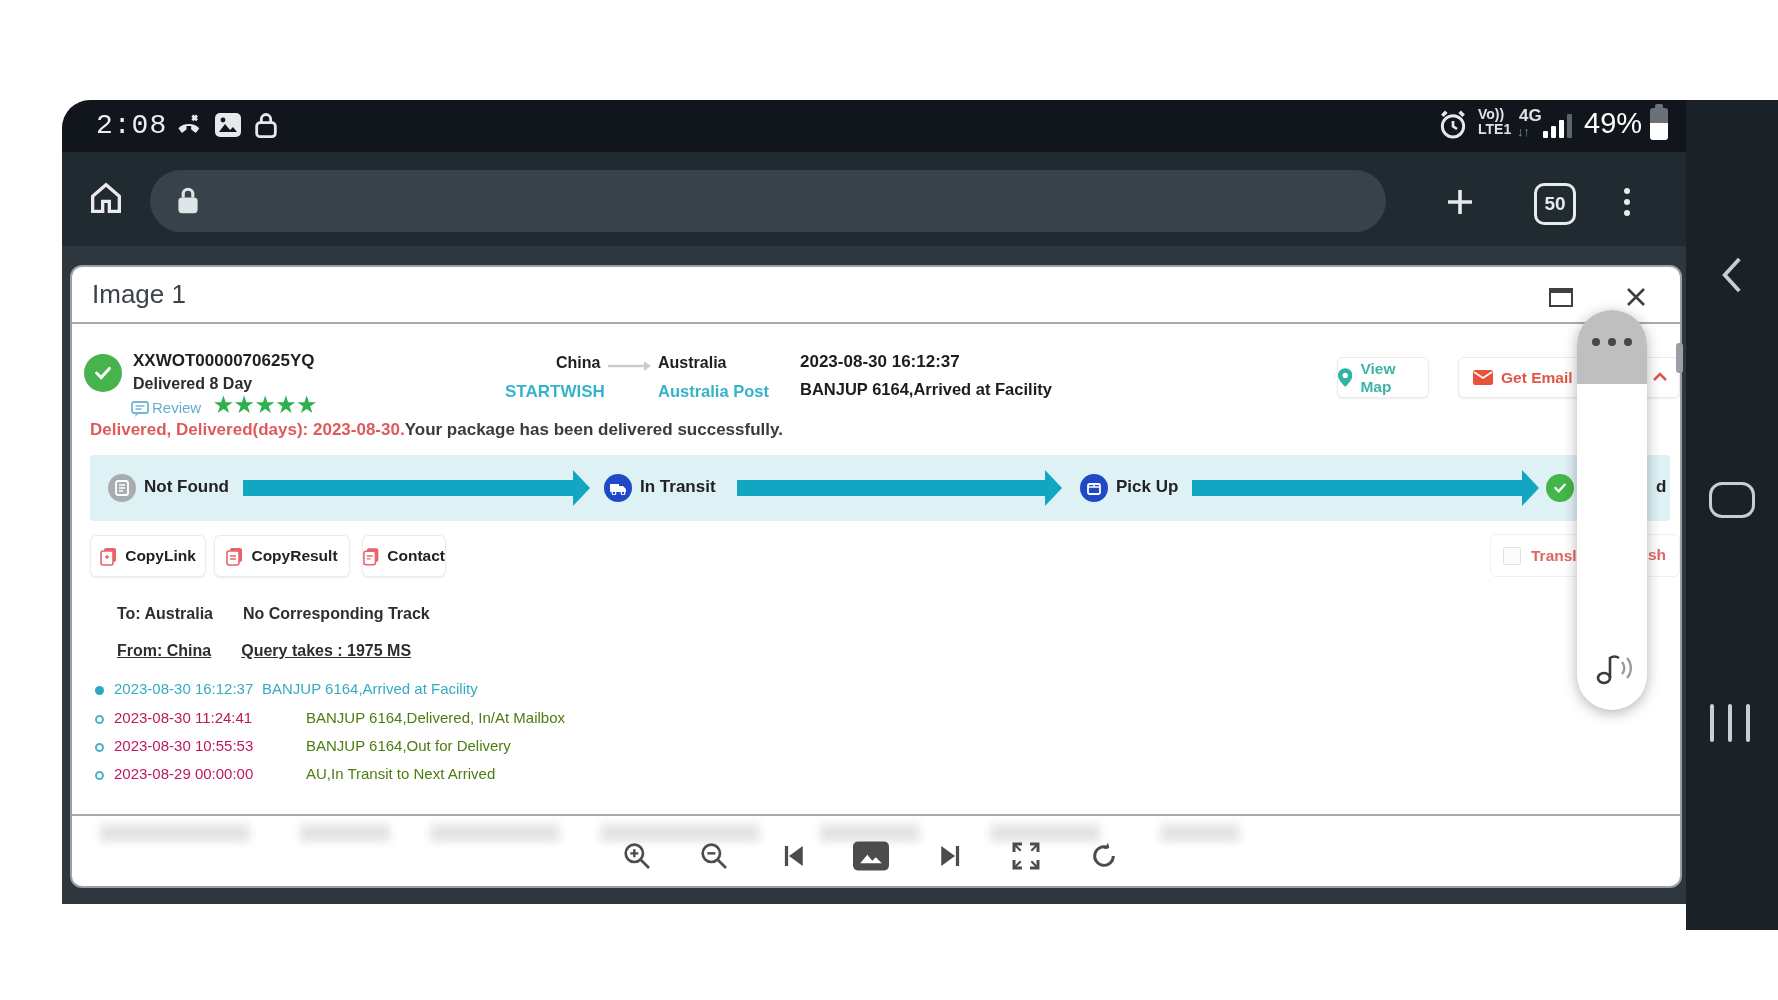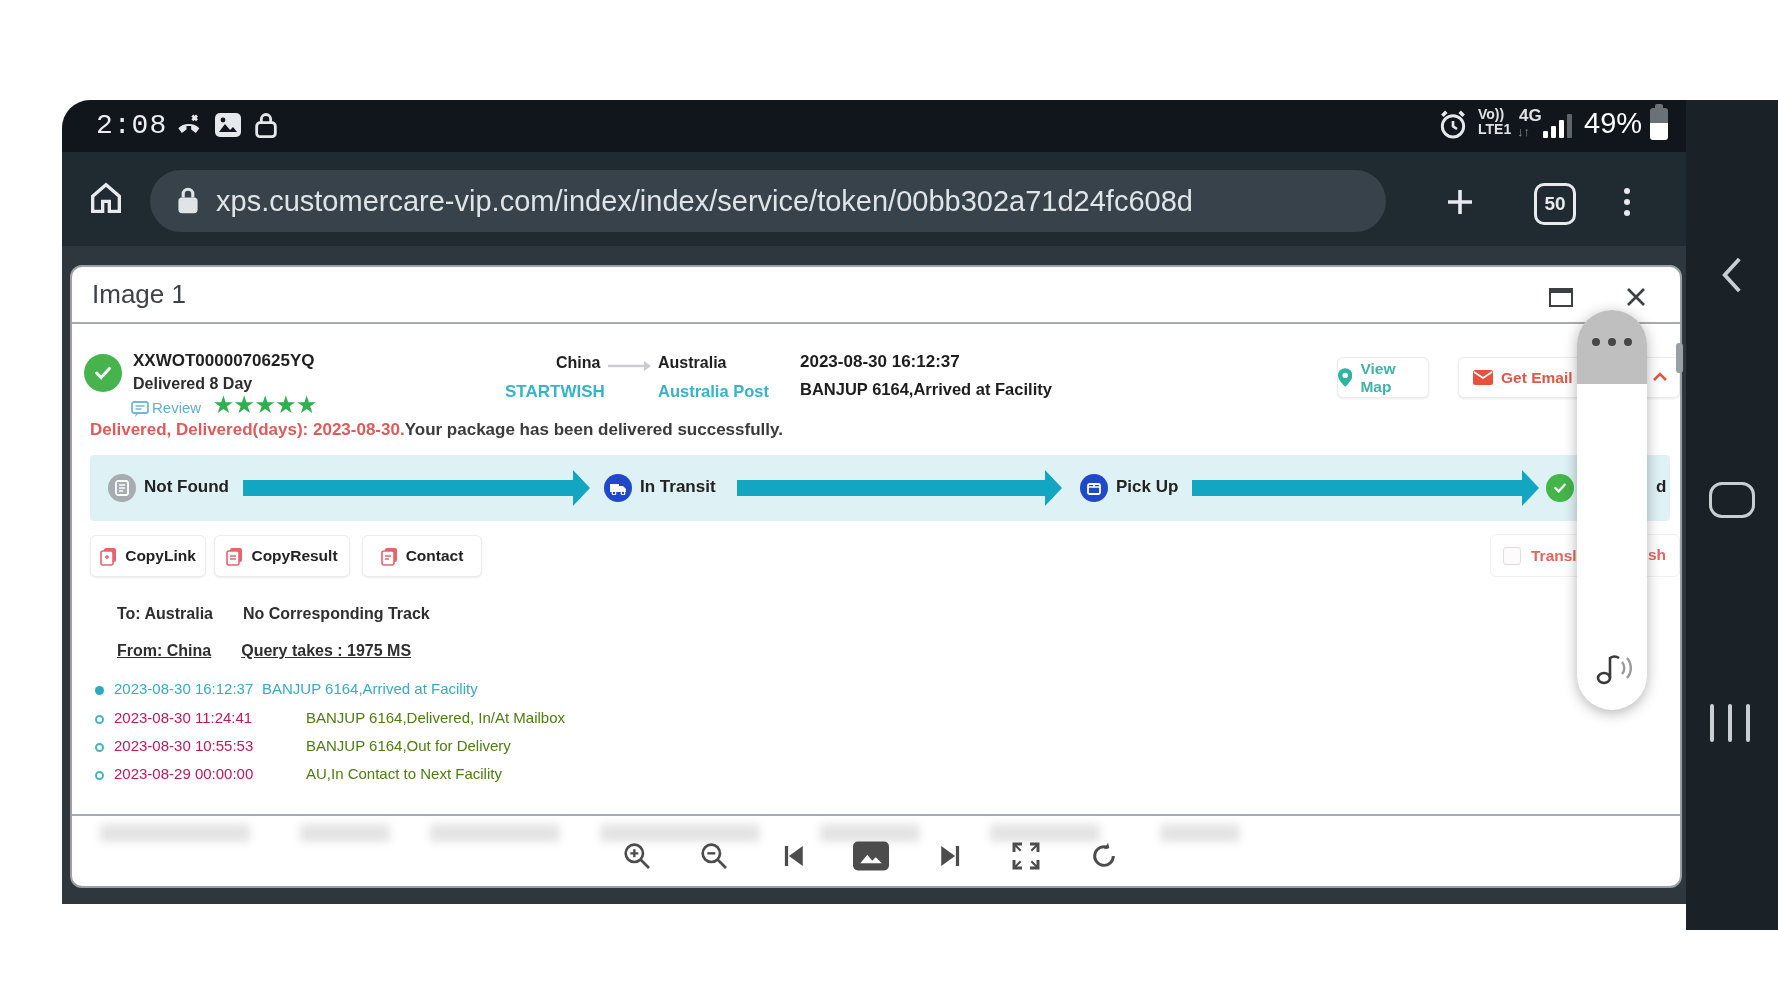--- a/index.html
+++ b/index.html
@@ -145,21 +145,20 @@
 
   <div class="abs toolbar"></div>
   <svg class="abs" style="left:86px;top:178px" width="40" height="40" viewBox="0 0 24 24">
     <path d="M4 11l8-7 8 7v9h-6v-6h-4v6H4z" fill="none" stroke="#e8eaed" stroke-width="2"></path>
   </svg>
   <div class="abs urlpill"></div>
   <svg class="abs" style="left:176px;top:184px" width="24" height="32" viewBox="0 0 20 26">
     <rect x="2" y="11" width="16" height="13" rx="3" fill="#dfe4e7"></rect>
     <path d="M6 11V8a4 4 0 0 1 8 0v3" fill="none" stroke="#dfe4e7" stroke-width="2.6"></path>
   </svg>
-  <div class="abs urltext">xps.customercare-vip.com/index/index/service/token/00bb302a71d24fc608d</div>
   <svg class="abs" style="left:1442px;top:184px" width="36" height="36" viewBox="0 0 24 24">
     <path d="M12 4v16M4 12h16" stroke="#e8eaed" stroke-width="2.4"></path>
   </svg>
   <div class="abs tabbox">50</div>
   <div class="abs kebab" style="left:1624px;top:183px">
       <span></span>
       <span></span>
       <span></span>
     </div>
 
@@ -265,21 +264,21 @@
     <span>CopyLink</span>
   </div>
   <div class="abs btn act" style="left:214px;width:136px">
     <svg width="17" height="19" viewBox="0 0 17 19">
         <rect x="4" y="1" width="12" height="14" rx="2" fill="#e8636c"></rect>
         <rect x="1" y="4" width="12" height="14" rx="2" fill="#fff" stroke="#e8636c" stroke-width="1.6"></rect>
         <path d="M4 9h6M4 12h6" stroke="#e8636c" stroke-width="1.5"></path>
       </svg>
     <span>CopyResult</span>
   </div>
-  <div class="abs btn act" style="left:362px;width:120px">
+  <div class="abs btn act" style="left:362px;width:84px">
     <svg width="17" height="19" viewBox="0 0 17 19">
         <rect x="4" y="1" width="12" height="14" rx="2" fill="#e8636c"></rect>
         <rect x="1" y="4" width="12" height="14" rx="2" fill="#fff" stroke="#e8636c" stroke-width="1.6"></rect>
         <path d="M4 9h6M4 12h4" stroke="#e8636c" stroke-width="1.5"></path>
       </svg>
     <span>Contact</span>
   </div>
 
   <div class="abs btn translate">
     <span class="chk"></span>
@@ -305,21 +304,21 @@
     <span class="d" style="top:709px">BANJUP 6164,Delivered, In/At Mailbox</span>
   </div>
   <div class="ev off">
     <span class="dot" style="top:737px"></span>
     <span class="t" style="top:737px">2023-08-30 10:55:53</span>
     <span class="d" style="top:737px">BANJUP 6164,Out for Delivery</span>
   </div>
   <div class="ev off">
     <span class="dot" style="top:765px"></span>
     <span class="t" style="top:765px">2023-08-29 00:00:00</span>
-    <span class="d" style="top:765px">AU,In Contact to Next Facility</span>
+    <span class="d" style="top:765px">AU,In Transit to Next Arrived</span>
   </div>
 
   <div class="abs divider" style="top:814px"></div>
   <div class="abs ghost" style="left:100px;width:150px"></div>
   <div class="abs ghost" style="left:300px;width:90px"></div>
   <div class="abs ghost" style="left:430px;width:130px"></div>
   <div class="abs ghost" style="left:600px;width:160px"></div>
   <div class="abs ghost" style="left:820px;width:100px"></div>
   <div class="abs ghost" style="left:990px;width:110px"></div>
   <div class="abs ghost" style="left:1160px;width:80px"></div>

